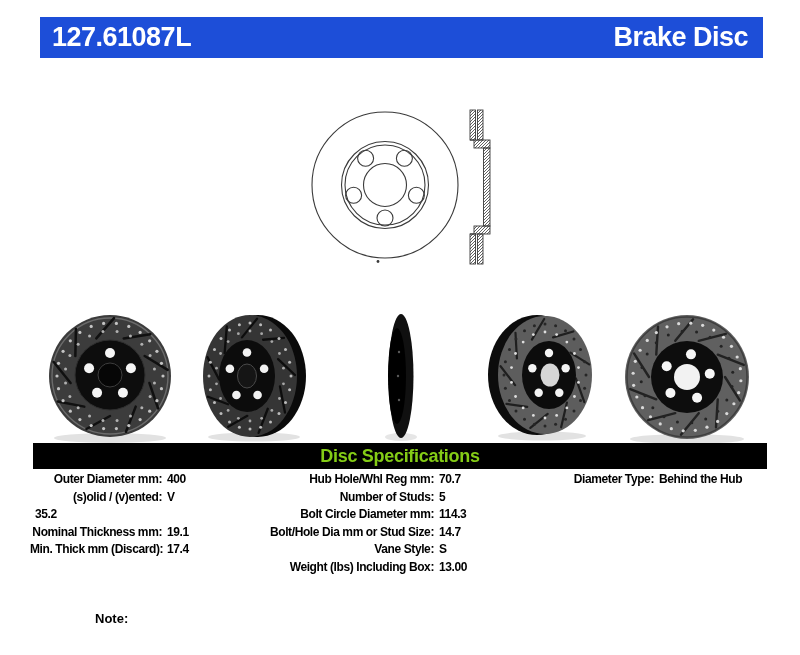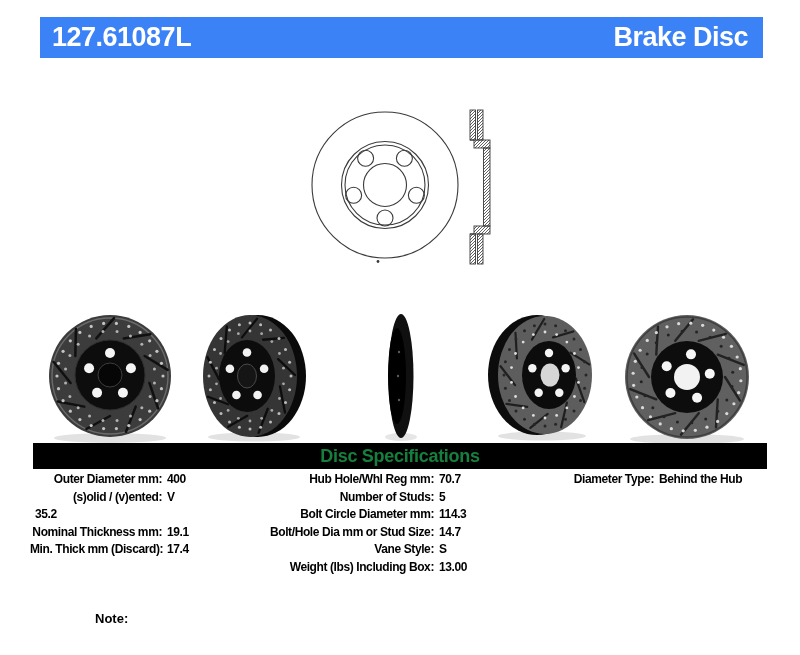--- a/index.html
+++ b/index.html
@@ -3,35 +3,35 @@
 <meta charset="utf-8">
 <style>
   html,body{margin:0;padding:0;background:#fff;}
   body{
     width:800px;height:655px;position:relative;overflow:hidden;
     font-family:"Liberation Sans","DejaVu Sans",sans-serif;color:#000;
   }
   .abs{position:absolute;}
   
   .header-bar{
-    left:40px;top:17px;width:723px;height:41px;background:#3b82f6;
+    left:40px;top:17px;width:723px;height:41px;background:#1d4ed8;
     display:flex;align-items:center;justify-content:space-between;
     padding:0 15px 0 12px;box-sizing:border-box;z-index:3;
   }
   .header-bar span{
     color:#fff;font-weight:bold;font-size:27px;letter-spacing:-0.5px;white-space:nowrap;
   }
   
   svg.gfx{left:0;top:0;z-index:1;}
   
   .spec-bar{
     left:33px;top:443px;width:734px;height:26px;background:#000;
     display:flex;align-items:center;justify-content:center;z-index:3;
   }
-  .spec-bar span{color:#15803d;font-weight:bold;font-size:18px;letter-spacing:-0.3px;}
+  .spec-bar span{color:#84cc16;font-weight:bold;font-size:18px;letter-spacing:-0.3px;}
   
   .spec-col{z-index:3;}
   .spec-row{display:flex;height:17.5px;line-height:17.5px;}
   .spec-label{
     display:inline-block;text-align:right;font-weight:bold;font-size:12px;
     letter-spacing:-0.4px;white-space:nowrap;
   }
   .spec-value{
     display:inline-block;margin-left:5px;font-weight:bold;font-size:12px;
     letter-spacing:-0.4px;white-space:nowrap;

